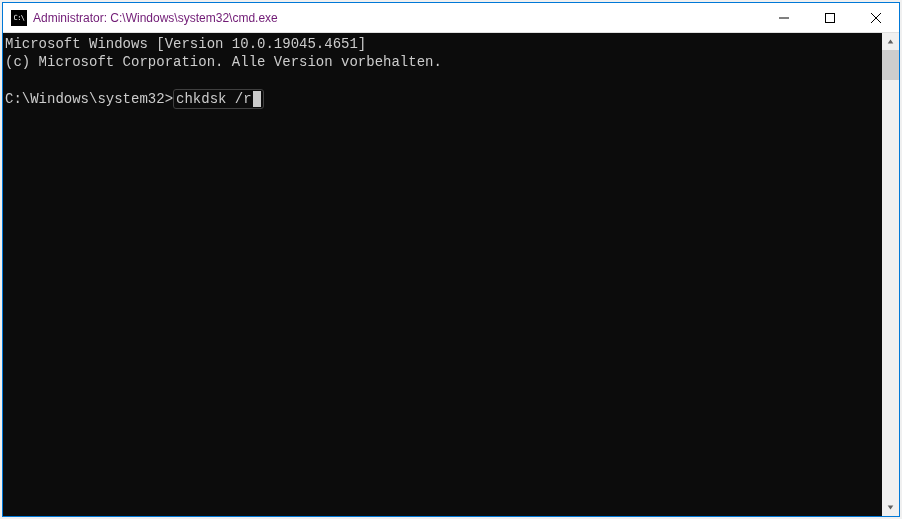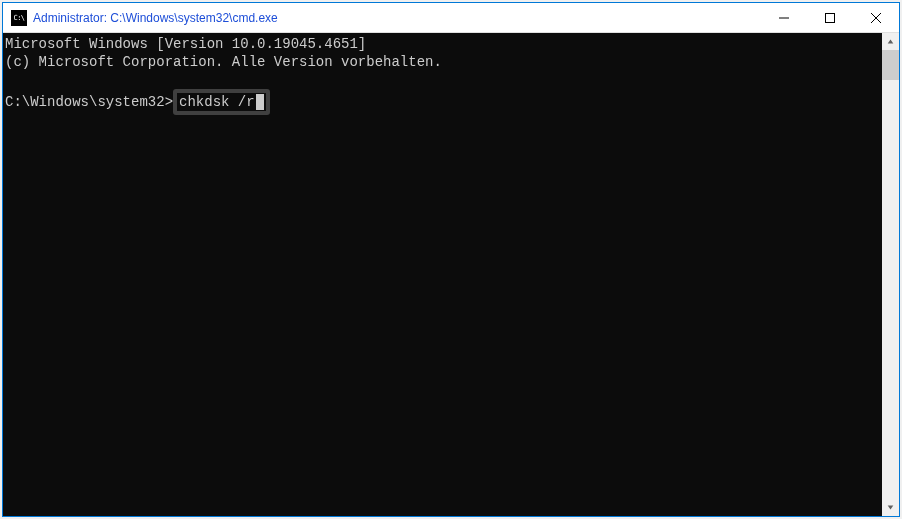--- a/index.html
+++ b/index.html
@@ -39,21 +39,21 @@
       display: inline-flex;
       align-items: center;
       justify-content: center;
       font-size: 7px;
       color: #fff;
       font-family: monospace;
       letter-spacing: -0.5px;
     }
     .titlebar-text {
       font-size: 12px;
-      color: #1d4ed8;
+      color: #701a75;
       flex: 1;
     }
     .titlebar-buttons {
       display: flex;
       height: 100%;
     }
     .titlebar-btn {
       width: 46px;
       height: 100%;
       display: flex;
@@ -78,21 +78,21 @@
       font-size: 14px;
       line-height: 18px;
       padding: 2px 0 0 2px;
       white-space: pre;
       overflow: hidden;
     }
     .terminal .line {
       display: block;
     }
     .highlight-box {
-      border: 4px solid #404040;
+      border: 1px solid #404040;
       border-radius: 3px;
       padding: 0 2px;
       display: inline-block;
     }
     .cursor {
       display: inline-block;
       width: 8px;
       height: 16px;
       background: #cccccc;
       vertical-align: text-bottom;

